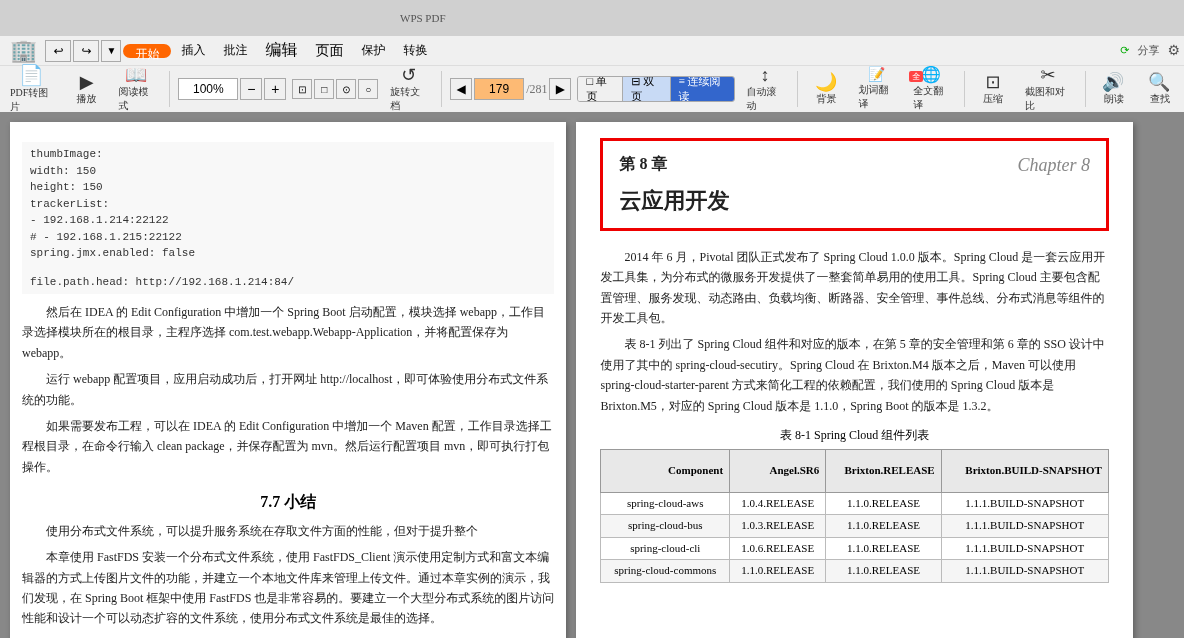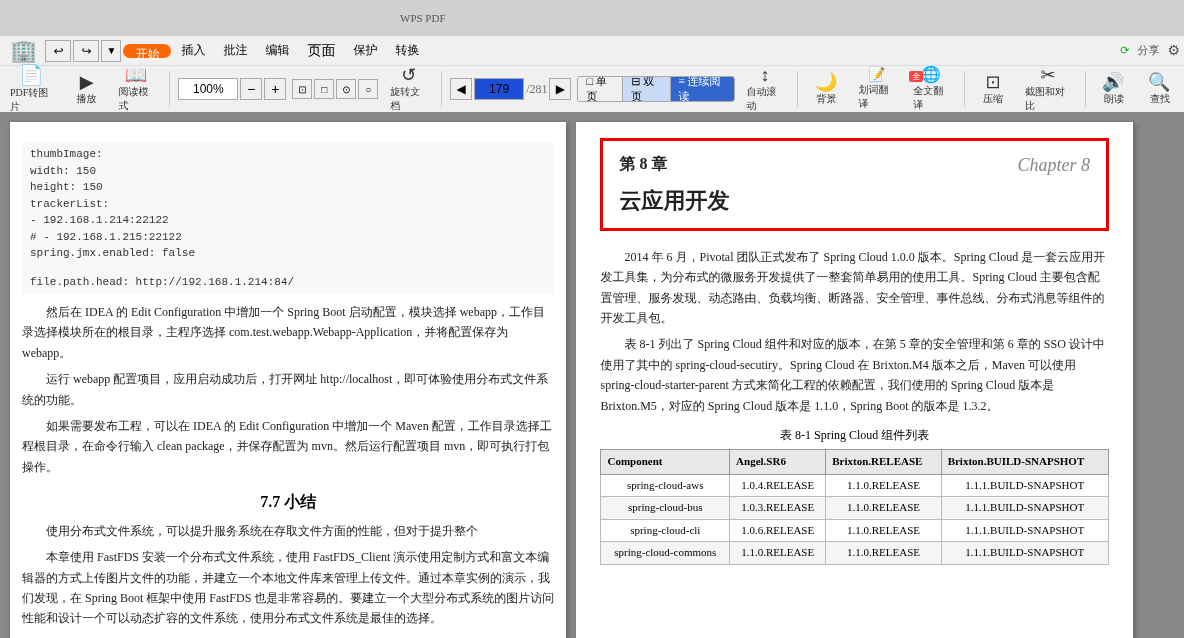--- a/index.html
+++ b/index.html
@@ -78,21 +78,21 @@
       font-size: 12px;
       background: white;
     }
 
     .page-input {
       width: 50px;
       height: 22px;
       border: 1px solid #aaa;
       text-align: center;
       font-size: 12px;
-      background: #1d4ed8;
+      background: #fdba74;
     }
 
     .page-total {
       font-size: 12px;
       color: #737373;
     }
 
     .nav-btn {
       width: 22px;
       height: 22px;
@@ -224,22 +224,22 @@
     }
 
     .data-table {
       width: 100%;
       border-collapse: collapse;
       font-size: 11px;
     }
     .data-table th {
       background: #e8e8e8;
       border: 1px solid #999;
-      padding: 3px 6px;
-      text-align: left;
+      padding: 12px 6px;
+      text-align: right;
       font-weight: bold;
     }
     .data-table td {
       border: 1px solid #bbb;
       padding: 2px 6px;
       text-align: center;
     }
     .data-table tr:nth-child(even) td { background: #f5f5f5; }
 
     
@@ -269,21 +269,21 @@
   <button class="nav-btn" style="width:26px;">↩</button>
   <button class="nav-btn" style="width:26px;">↪</button>
   <button class="nav-btn" style="width:20px; font-size:10px;">▼</button>
 
   <button style="background:#ff6600; color:white; border:none; padding:2px 12px; border-radius:7px; font-size:12px; cursor:pointer; height:14px;">
     <span>开始</span>
   </button>
 
   <span style="font-size:12px; padding:0 8px; cursor:pointer;">插入</span>
   <span style="font-size:12px; padding:0 8px; cursor:pointer;">批注</span>
-  <span style="font-size:12px; padding:0 8px; cursor:pointer;">编辑</span>
+  <span style="font-size:16px; padding:0 8px; cursor:pointer;">编辑</span>
   <span style="font-size:14px; padding:0 8px; cursor:pointer;">页面</span>
   <span style="font-size:12px; padding:0 8px; cursor:pointer;">保护</span>
   <span style="font-size:12px; padding:0 8px; cursor:pointer;">转换</span>
 
   <div class="toolbar-row1-right">
     <span style="color:#00aa00; font-size:11px;">⟳</span>
     <span style="font-size:11px; cursor:pointer;">分享</span>
     <span style="font-size:14px; cursor:pointer;">⚙</span>
   </div>
 </div>

